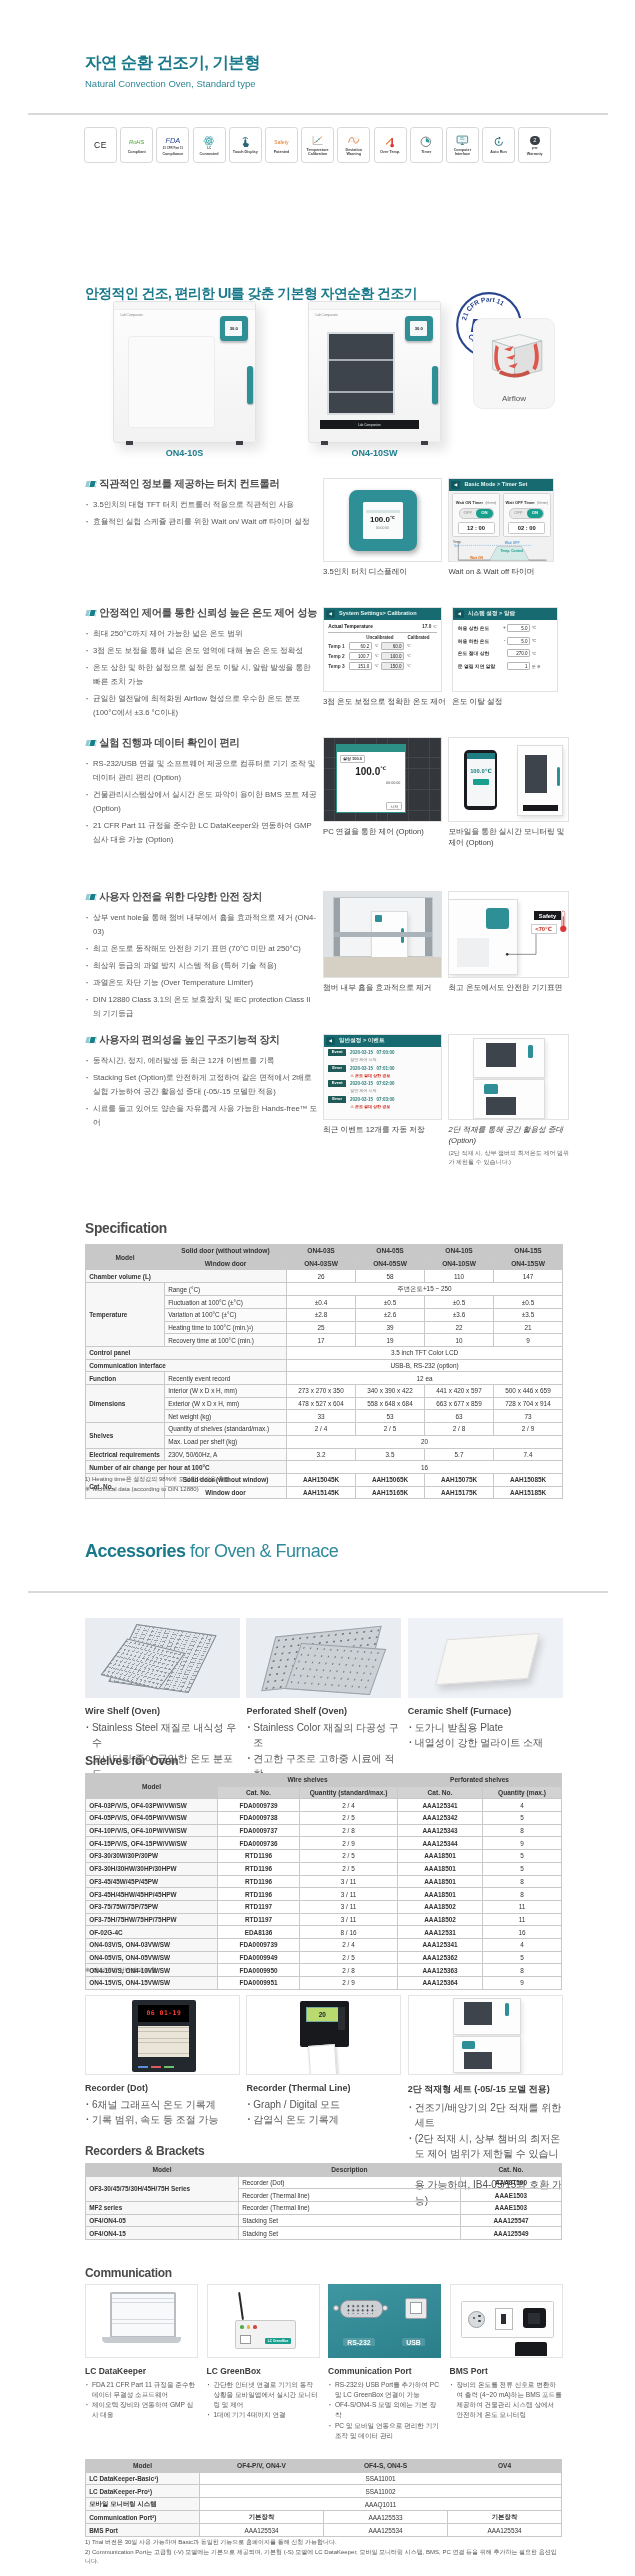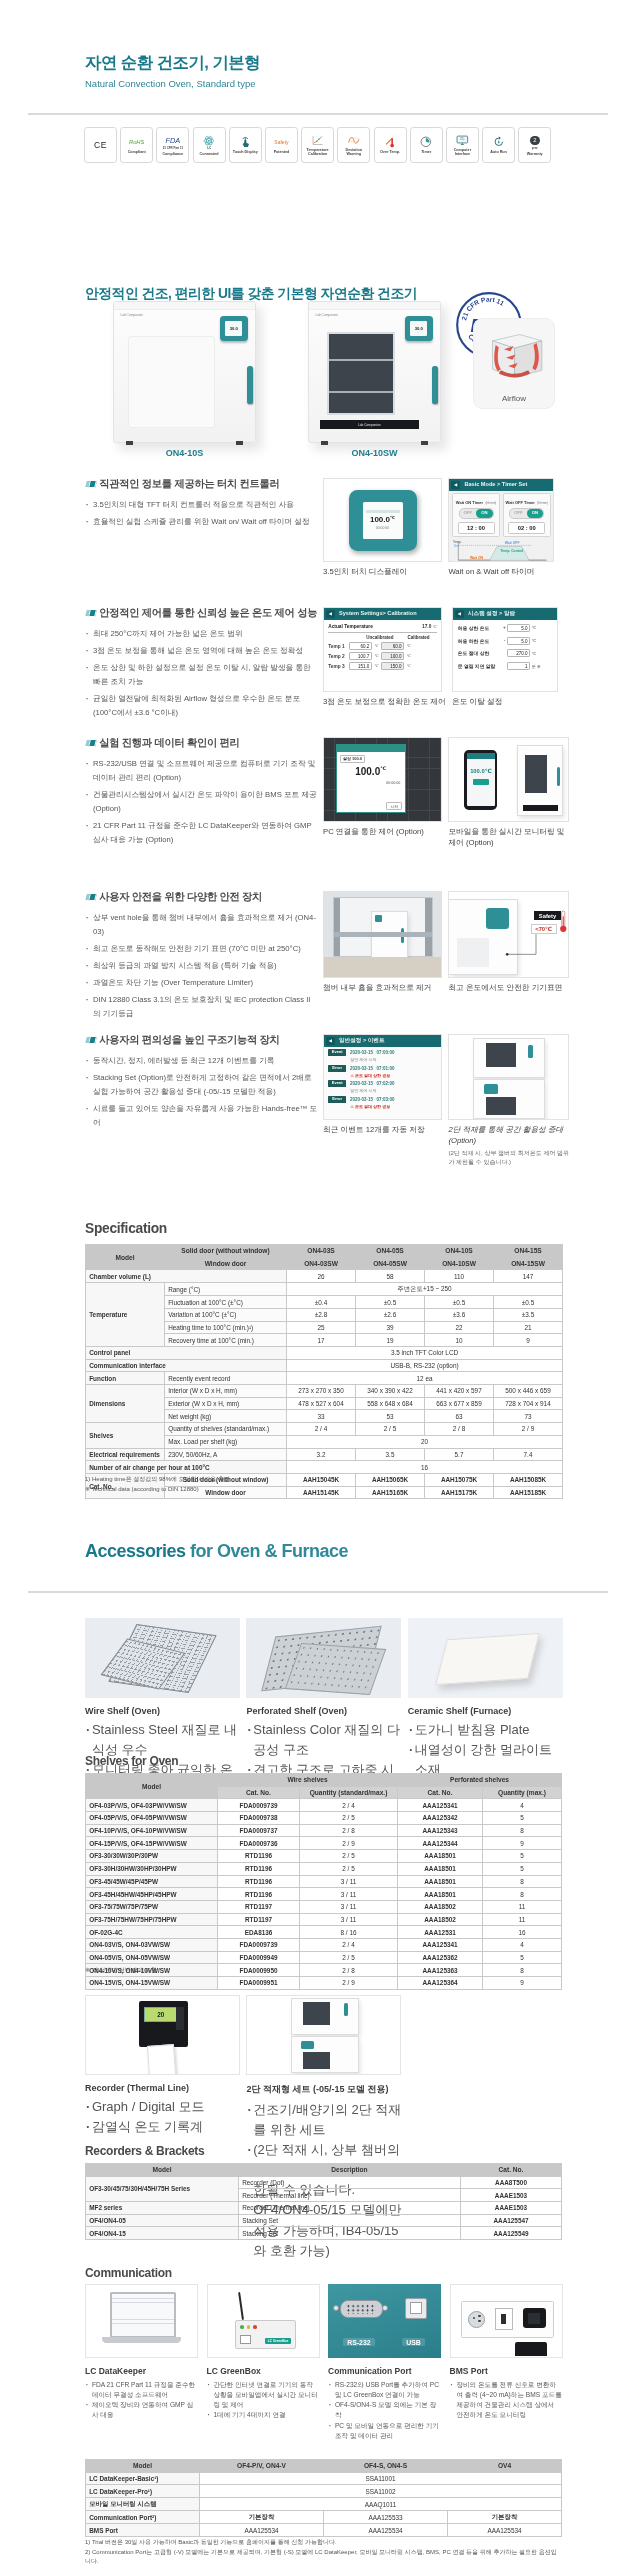--- a/index.html
+++ b/index.html
@@ -144,38 +144,38 @@
            line-height:6.9px;border-radius:0.5px;}
   .ev .dt{font-size:4.5px;font-weight:bold;color:#2a7d7c;}
   .ev .r2{margin:1.1px 0 0 22px;font-size:4px;color:#777;}
   .ev.err .r2{color:#cc2a1e;font-weight:bold;}
   .warn-icon{color:#e03318;font-size:4px;margin-right:1.1px;}
 
   
   .sec-title{font-size:13.8px;font-weight:bold;color:#4a4a4a;letter-spacing:-0.3px;}
   .sub-title{font-size:12px;font-weight:bold;color:#4a4a4a;letter-spacing:-0.3px;}
   .acc-title-strong{font-size:18px;font-weight:bold;color:#19798a;letter-spacing:-0.5px;}
-  .acc-title-rest{font-size:18px;color:#2e8a9b;font-weight:700;letter-spacing:-0.5px;}
+  .acc-title-rest{font-size:18px;color:#2e8a9b;font-weight:400;letter-spacing:-0.5px;}
   table.dt{border-collapse:collapse;width:476px;font-size:6.4px;color:#333;table-layout:fixed;}
   table.dt th,table.dt td{border:0.5px solid #c9c9c9;padding:1.6px 3.2px;text-align:center;height:8.5px;}
   table.dt thead th{background:#c8c8c8;font-size:6.6px;}
   table.dt .sub-h{background:#d2d2d2;}
   table.dt td.lab1{background:#f7f7f7;font-weight:bold;text-align:left;}
   table.dt td.lab2{background:#fbfbfb;text-align:left;}
   table.dt td.b{font-weight:bold;}
   table.dt td.l{text-align:left;}
   .footnotes{font-size:6px;color:#555;line-height:1.6;}
 
   
   .cards{position:absolute;display:flex;gap:6.4px;}
   .acc-card{width:155px;}
   .acc-img{width:155px;height:80px;background:#e9edf2;position:relative;overflow:hidden;box-sizing:border-box;}
   .card-title{margin-top:8px;font-size:9px;font-weight:bold;color:#3d3d3d;}
   .card-bullets{margin:3.7px 0 0 1.1px;padding:0;list-style:none;}
-  .card-bullets li{position:relative;padding-left:5.8px;font-size:13px;color:#555;line-height:1.55;}
+  .card-bullets li{position:relative;padding-left:5.8px;font-size:10px;color:#555;line-height:1.55;}
   .card-bullets li::before{content:"·";position:absolute;left:0;font-weight:bold;}
   .wire-grid{position:absolute;border:1.1px solid #7d838a;
      background:repeating-linear-gradient(0deg,#969ba1 0 0.5px,transparent 0.5px 4.2px),
                 repeating-linear-gradient(90deg,#969ba1 0 0.5px,transparent 0.5px 4.2px);background-color:#dfe4ea;}
   .perf-plate{position:absolute;background-color:#ccd1d6;border:0.5px solid #9aa0a5;
      background-image:radial-gradient(circle,#70757a 0.7px,transparent 1.1px);background-size:6.9px 6.9px;}
   .ceramic{position:absolute;background:#f8f7f4;border:0.5px solid #ddd;box-shadow:4.2px 5.3px 7.4px rgba(0,0,0,.15);}
   .rec-card{width:155px;}
   .rec-img{width:155px;height:80px;border:0.5px solid #e5e5e5;background:#fff;position:relative;overflow:hidden;box-sizing:border-box;}
   .comm-card{width:113px;}
@@ -1018,20 +1018,36 @@
           <td class="b">AAA125364</td>
           <td>9</td>
         </tr>
     </tbody>
   </table>
   <div class="abs footnotes" style="left:85px;top:1966px;">※ 각 선반당 선반걸이 포함</div>
 
   <div class="cards" style="left:85px;top:1995px;">
     <div class="rec-card">
       <div class="rec-img">
+        <div style="position:absolute;left:46px;top:4.2px;width:64px;height:72px;background:#23272e;border-radius:2.1px;">
+          <div style="position:absolute;left:6.4px;top:5.3px;width:51px;height:17px;background:#000;color:#ff3b2f;font-family:'DejaVu Sans Mono',monospace;font-size:6.4px;font-weight:bold;letter-spacing:0.5px;line-height:17px;text-align:center;">06 01-19</div>
+          <div style="position:absolute;left:6.4px;top:25.4px;width:51px;height:31px;background:#eae5d9;background-image:repeating-linear-gradient(0deg,transparent 0 3.2px,#c9c2b2 3.2px 3.7px);"></div>
+          <div style="position:absolute;left:6.4px;bottom:4.2px;width:9.5px;height:2.1px;background:#5b8dd9;"></div>
+          <div style="position:absolute;left:19px;bottom:4.2px;width:9.5px;height:2.1px;background:#d95b5b;"></div>
+          <div style="position:absolute;left:32px;bottom:4.2px;width:9.5px;height:2.1px;background:#6bc06b;"></div>
+        </div>
+      </div>
+      <div class="card-title">Recorder (Dot)</div>
+      <ul class="card-bullets">
+        <li>6채널 그래프식 온도 기록계</li>
+        <li>기록 범위, 속도 등 조절 가능</li>
+      </ul>
+    </div>
+    <div class="rec-card">
+      <div class="rec-img">
         <div style="position:absolute;left:53px;top:5.3px;width:49px;height:46px;background:#17191c;border-radius:2.1px;">
           <div style="position:absolute;left:5.3px;top:5.3px;width:31px;height:13.8px;background:#b9da6e;border:0.5px solid #7a9; color:#223;font-size:6.4px;font-weight:bold;line-height:13.8px;text-align:center;">20</div>
           <div style="position:absolute;right:4.2px;top:5.3px;width:7.4px;height:23px;background:#2a2d31;"></div>
         </div>
         <div style="position:absolute;left:62px;top:49px;width:25.4px;height:29px;background:#fff;border:0.5px solid #ddd;transform:rotate(-4deg);box-shadow:1.1px 1.6px 3.2px rgba(0,0,0,.2);"></div>
       </div>
       <div class="card-title">Recorder (Thermal Line)</div>
       <ul class="card-bullets">
         <li>Graph / Digital 모드</li>
         <li>감열식 온도 기록계</li>

